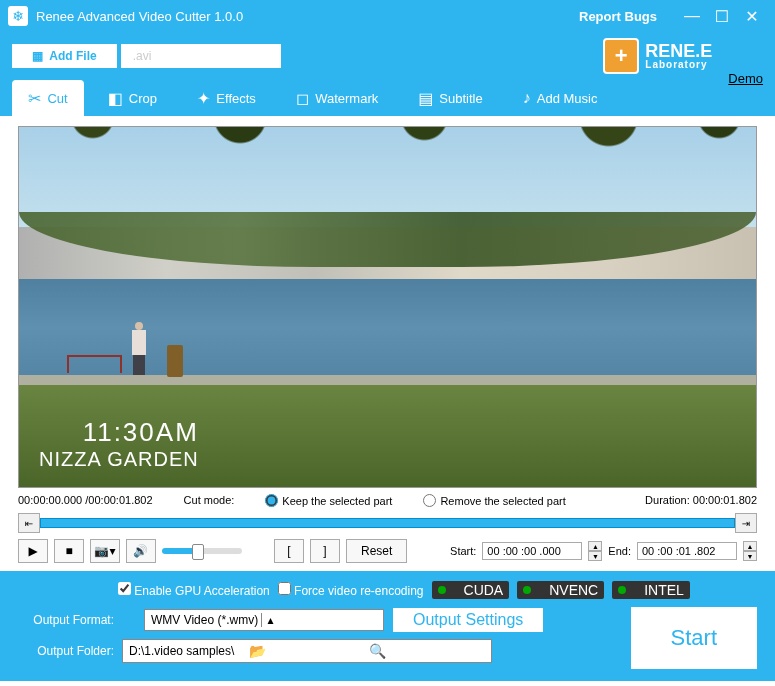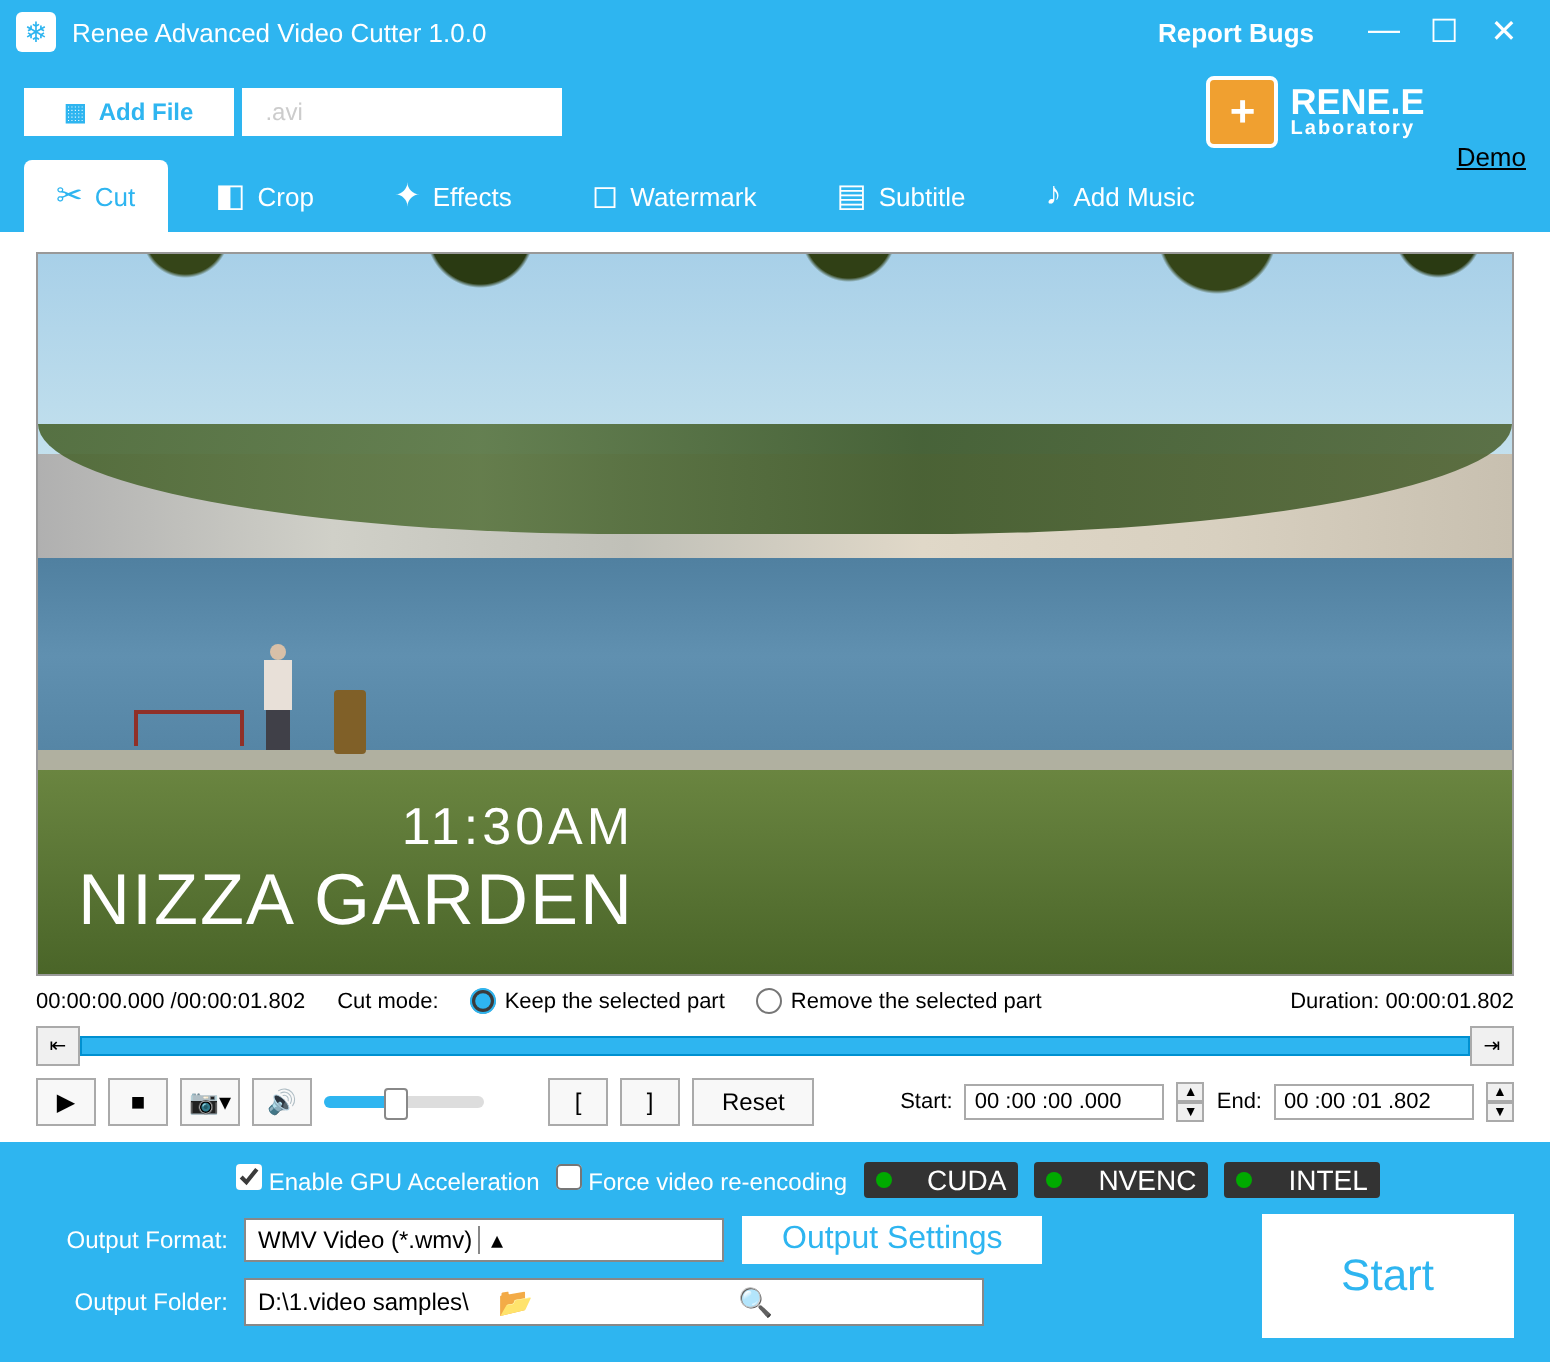--- a/index.html
+++ b/index.html
@@ -33,24 +33,24 @@
 .promenade { position: absolute; top: 248px; left: 0; right: 0; height: 10px; background: #b0b0a0; }
 .grass { position: absolute; top: 258px; left: 0; right: 0; bottom: 0; background: linear-gradient(#6a8540, #5a7535, #4a6528); }
 .person { position: absolute; top: 195px; left: 110px; width: 20px; height: 55px; }
 .person .head { width: 8px; height: 8px; background: #d8c0a8; border-radius: 50%; margin: 0 auto; }
 .person .body { width: 14px; height: 25px; background: #e8e0d8; margin: 0 auto; }
 .person .legs { width: 12px; height: 20px; background: #404048; margin: 0 auto; }
 .bench { position: absolute; top: 228px; left: 48px; width: 55px; height: 18px; border: 2px solid #903028; border-bottom: none; }
 .trashcan { position: absolute; top: 218px; left: 148px; width: 16px; height: 32px; background: #806028; border-radius: 2px; }
 .overlay-text { position: absolute; bottom: 16px; left: 20px; color: #fff; font-family: Georgia, serif; }
 .overlay-text .time { font-size: 26px; letter-spacing: 2px; text-align: right; }
-.overlay-text .place { font-size: 36px; letter-spacing: 1px; }
+.overlay-text .place { font-size: 20px; letter-spacing: 1px; }
 .leaves { position: absolute; top: -10px; left: 0; right: 0; height: 50px; background: radial-gradient(circle at 10% 0, #354518 20px, transparent 22px), radial-gradient(circle at 30% 0, #2a3a12 25px, transparent 27px), radial-gradient(circle at 55% 0, #304015 22px, transparent 24px), radial-gradient(circle at 80% 0, #354518 28px, transparent 30px), radial-gradient(circle at 95% 0, #2a3a12 20px, transparent 22px); }
 
-.inforow { display: flex; align-items: center; font-size: 11px; padding: 6px 0 4px; gap: 16px; }
+.inforow { display: flex; align-items: flex-start; font-size: 11px; padding: 6px 0 4px; gap: 31px; }
 .inforow .duration { margin-left: auto; }
 .radio { display: flex; align-items: center; gap: 4px; }
 .radio input { accent-color: #2eb5f0; }
 
 .timeline { position: relative; height: 20px; margin: 2px 0 6px; display: flex; align-items: center; }
 .timeline .track { flex: 1; height: 10px; background: #2eb5f0; border: 1px solid #0090d0; }
 .timeline .endbtn { width: 22px; height: 20px; border: 1px solid #aaa; background: #f0f0f0; font-size: 10px; cursor: pointer; }
 
 .controls { display: flex; align-items: center; gap: 6px; font-size: 11px; }
 .cbtn { width: 30px; height: 24px; border: 1px solid #aaa; background: #f8f8f8; cursor: pointer; display: flex; align-items: center; justify-content: center; font-size: 12px; }
@@ -63,21 +63,21 @@
 .spinner button { width: 14px; height: 10px; font-size: 7px; border: 1px solid #aaa; background: #f0f0f0; line-height: 1; padding: 0; }
 
 .footer { background: #2eb5f0; padding: 8px 18px 12px; color: #fff; font-size: 12px; }
 .checkrow { display: flex; align-items: center; gap: 8px; padding: 2px 0 8px 100px; }
 .checkrow input { accent-color: #fff; }
 .badge { background: #333; color: #fff; padding: 1px 6px; font-size: 14px; border-radius: 2px; display: inline-flex; align-items: center; gap: 18px; }
 .badge .dot { width: 8px; height: 8px; background: #0a0; border-radius: 50%; }
 
 .outrow { display: flex; align-items: center; gap: 8px; margin-bottom: 6px; }
 .outrow .lbl { width: 96px; text-align: right; }
-.combo { background: #fff; color: #000; border: 1px solid #888; padding: 3px 6px; flex: 0 0 240px; display: flex; }
+.combo { background: #fff; color: #000; border: 1px solid #888; padding: 3px 6px; flex: 0 0 240px; display: flex; margin-left: 22px; }
 .combo span { flex: 1; }
 .combo .arrow { border-left: 1px solid #888; padding-left: 6px; cursor: pointer; }
 .outsettings { background: #fff; color: #2eb5f0; border: 1px solid #2eb5f0; padding: 3px 20px; cursor: pointer; font-size: 16px; }
 .folder { background: #fff; color: #000; border: 1px solid #888; padding: 3px 6px; flex: 0 0 370px; display: flex; align-items: center; }
 .folder span { flex: 1; }
 .folder .ficon { color: #2eb5f0; font-size: 14px; margin-left: 4px; cursor: pointer; }
 .startbtn { background: #fff; color: #2eb5f0; border: none; font-size: 22px; padding: 14px 40px; cursor: pointer; margin-left: auto; }
 .footer-grid { display: flex; gap: 12px; }
 .footer-left { flex: 1; }
 </style>

